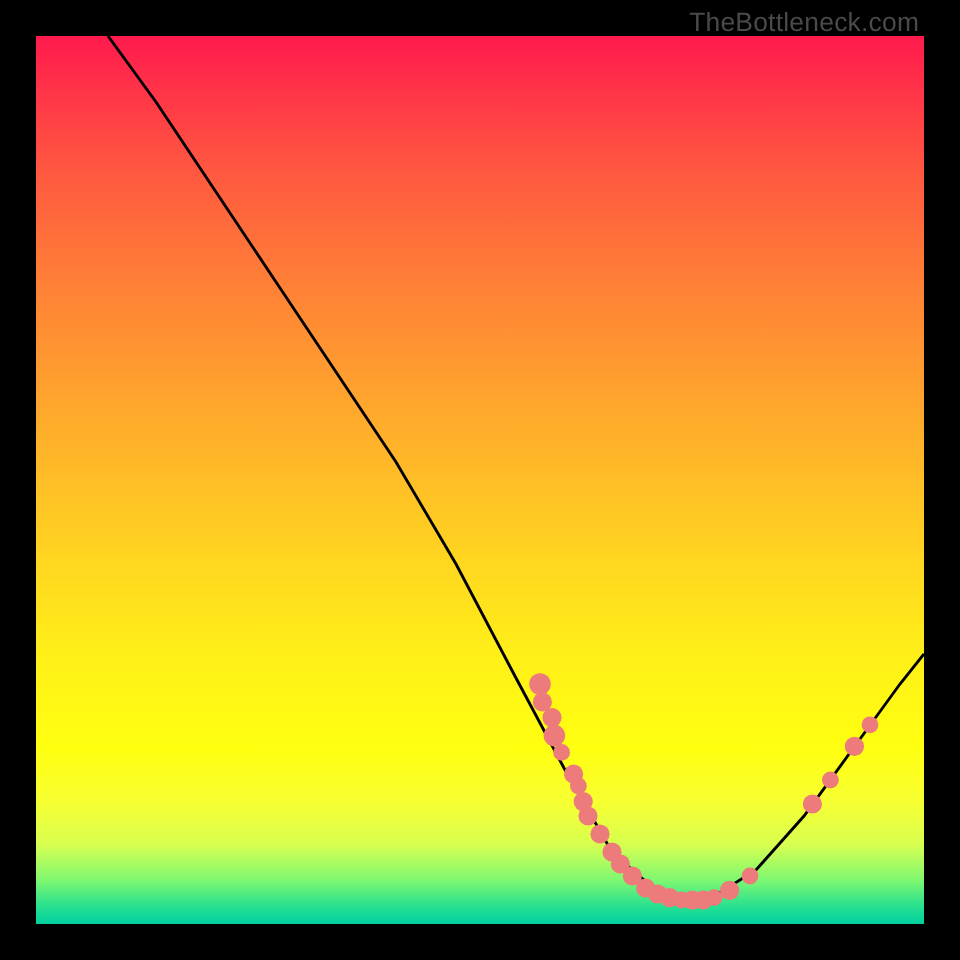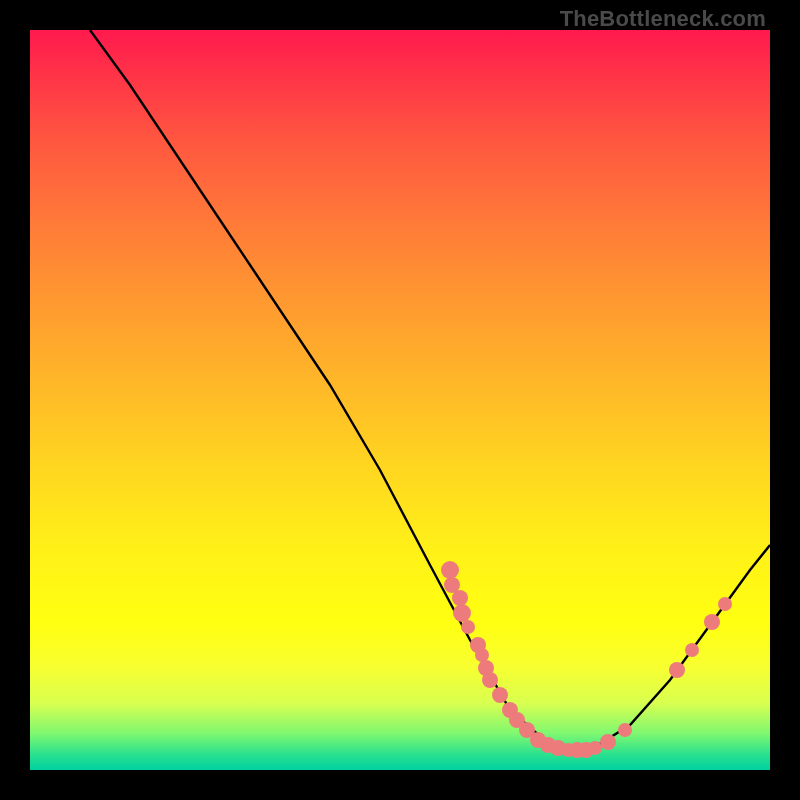--- a/index.html
+++ b/index.html
@@ -33,21 +33,21 @@
       #28e090 98%,
       #00d0a0 100%
     );
   }
   .watermark {
     position: absolute;
     top: 6px;
     right: 34px;
     color: #4a4a4a;
     font-size: 22px;
-    font-weight: 700;
+    font-weight: 400;
     letter-spacing: 0.2px;
   }
   svg {
     position: absolute;
     left: 0;
     top: 0;
   }
 </style>
 </head>
 <body>

